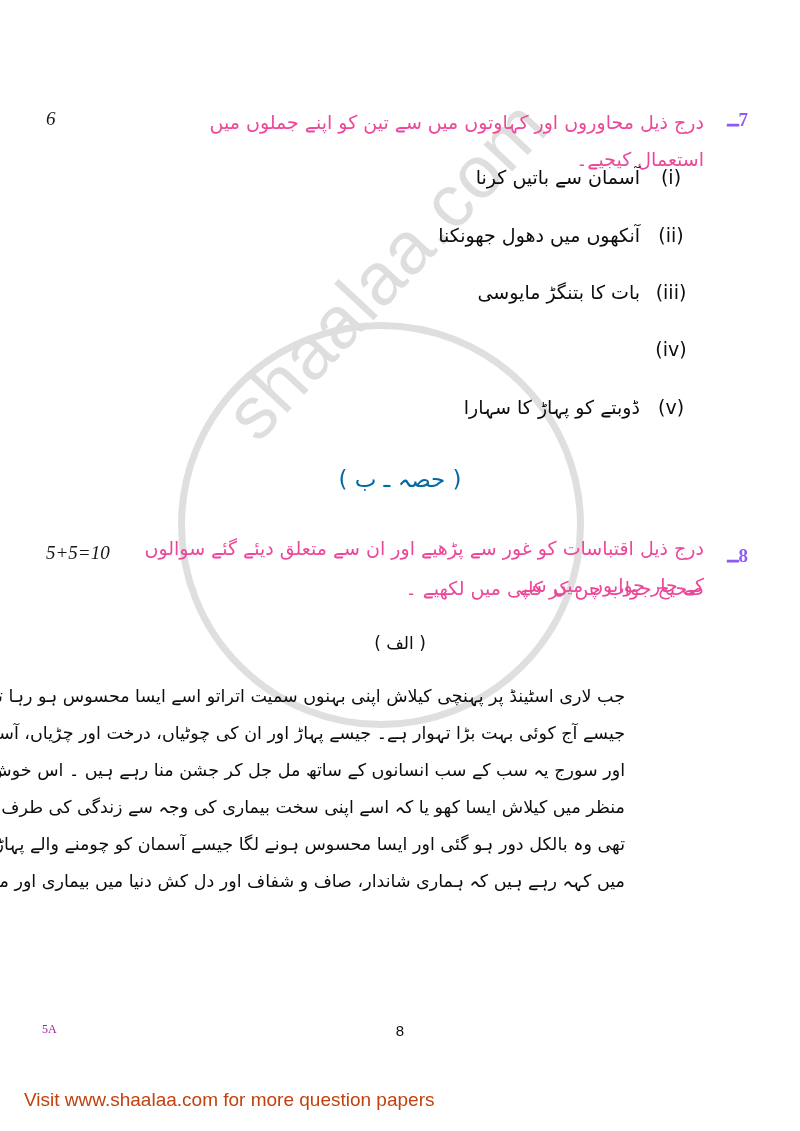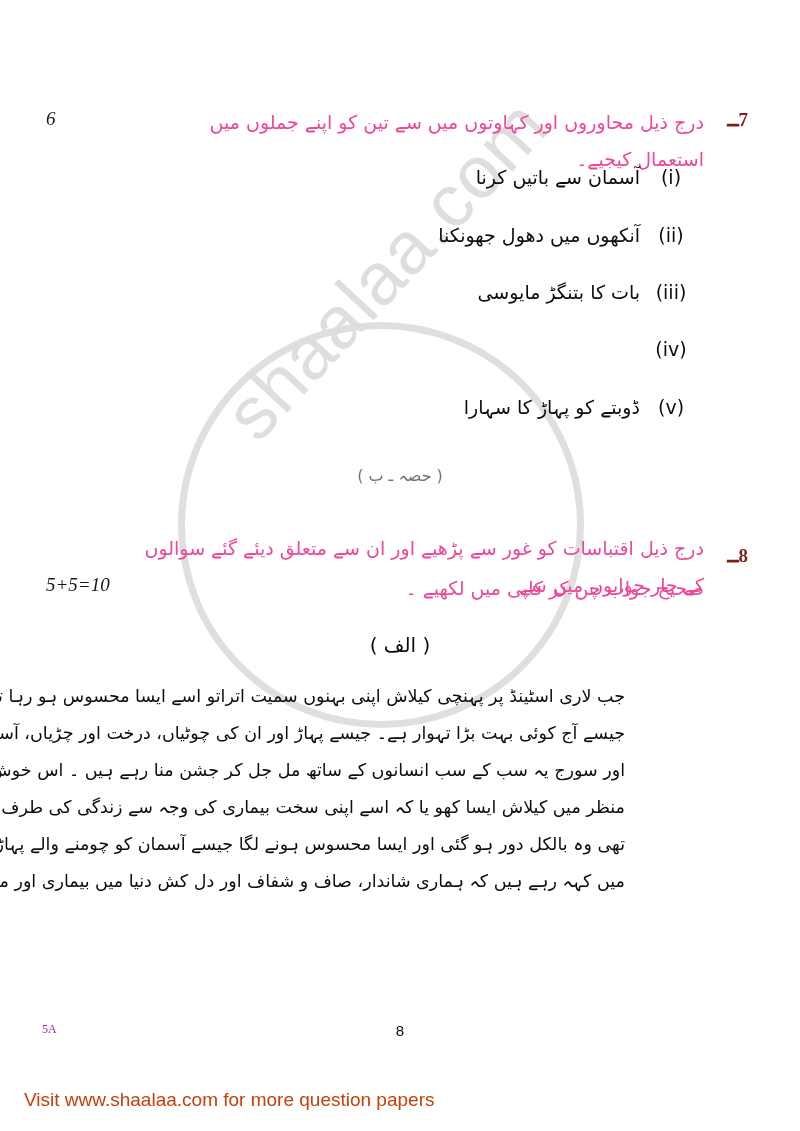--- a/index.html
+++ b/index.html
@@ -74,21 +74,21 @@
     font-size: 19px;
     color: #161616;
     white-space: nowrap;
   }
 
   
   .qnum {
     position: absolute;
     font-weight: bold;
     font-size: 19px;
-    color: #7f1d1d;
+    color: #8b5cf6;
     white-space: nowrap;
     direction: rtl;
   }
 
   
   .qtext {
     position: absolute;
     text-align: right;
     font-size: 19px;
     line-height: 1.95;
@@ -117,28 +117,28 @@
     color: #0d0d0d;
     white-space: nowrap;
     text-align: right;
   }
 
   
   .part-heading {
     position: absolute;
     width: 100%;
     text-align: center;
-    font-size: 16px;
-    color: #737373;
+    font-size: 23px;
+    color: #0369a1;
   }
   .sub-heading {
     position: absolute;
     width: 100%;
     text-align: center;
-    font-size: 20px;
+    font-size: 17px;
     color: #0d0d0d;
   }
 
   
   .passage {
     position: absolute;
     left: 96px;
     right: 175px;
     text-align: right;
     font-size: 17.5px;
@@ -213,21 +213,21 @@
     <div class="item-row rtl" style="right:100px; top:396px; width:560px;">
       <span class="item-num">(v)</span>
       <span class="item-text">ڈوبتے کو پہاڑ کا سہارا</span>
     </div>
 
     <div class="part-heading rtl" style="top:466px;">( حصہ ـ ب )</div>
 
     <div class="qnum" style="right:52px; top:534px;margin-top:10px;">8ـ</div>
     <div class="qtext rtl" style="right:96px; top:570px; width:576px;">صحیح جواب چن کر کاپی میں لکھیے ۔</div>
     <div class="qtext rtl" style="right:96px; top:530px; width:576px;">درج ذیل اقتباسات کو غور سے پڑھیے اور ان سے متعلق دیئے گئے سوالوں کے چار جوابوں میں سے</div>
-    <div class="marks" style="top:574px;">5+5=10</div>
+    <div class="marks" style="top:542px;">5+5=10</div>
 
     <div class="sub-heading rtl" style="top:633px;">( الف )</div>
 
     <div class="passage rtl" style="top:686px;">
       <div class="passage-line">جب لاری اسٹینڈ پر پہنچی کیلاش اپنی بہنوں سمیت  اتراتو اسے ایسا محسوس ہو رہا تھا،</div>
       <div class="passage-line">جیسے آج کوئی بہت بڑا تہوار ہے۔ جیسے پہاڑ اور ان کی چوٹیاں، درخت اور چڑیاں، آسمان</div>
       <div class="passage-line">اور سورج یہ سب کے سب انسانوں کے ساتھ مل جل کر جشن منا رہے ہیں ۔ اس خوش گوار</div>
       <div class="passage-line">منظر میں کیلاش ایسا کھو یا کہ اسے اپنی سخت بیماری کی وجہ سے زندگی کی طرف سے جو مایوسی</div>
       <div class="passage-line">تھی وہ بالکل دور ہو گئی اور ایسا محسوس ہونے لگا جیسے آسمان کو چومنے والے پہاڑ اشاروں</div>
       <div class="passage-line">میں کہہ رہے ہیں کہ ہماری شاندار، صاف و شفاف اور دل کش دنیا میں بیماری اور مصیبتوں</div>

